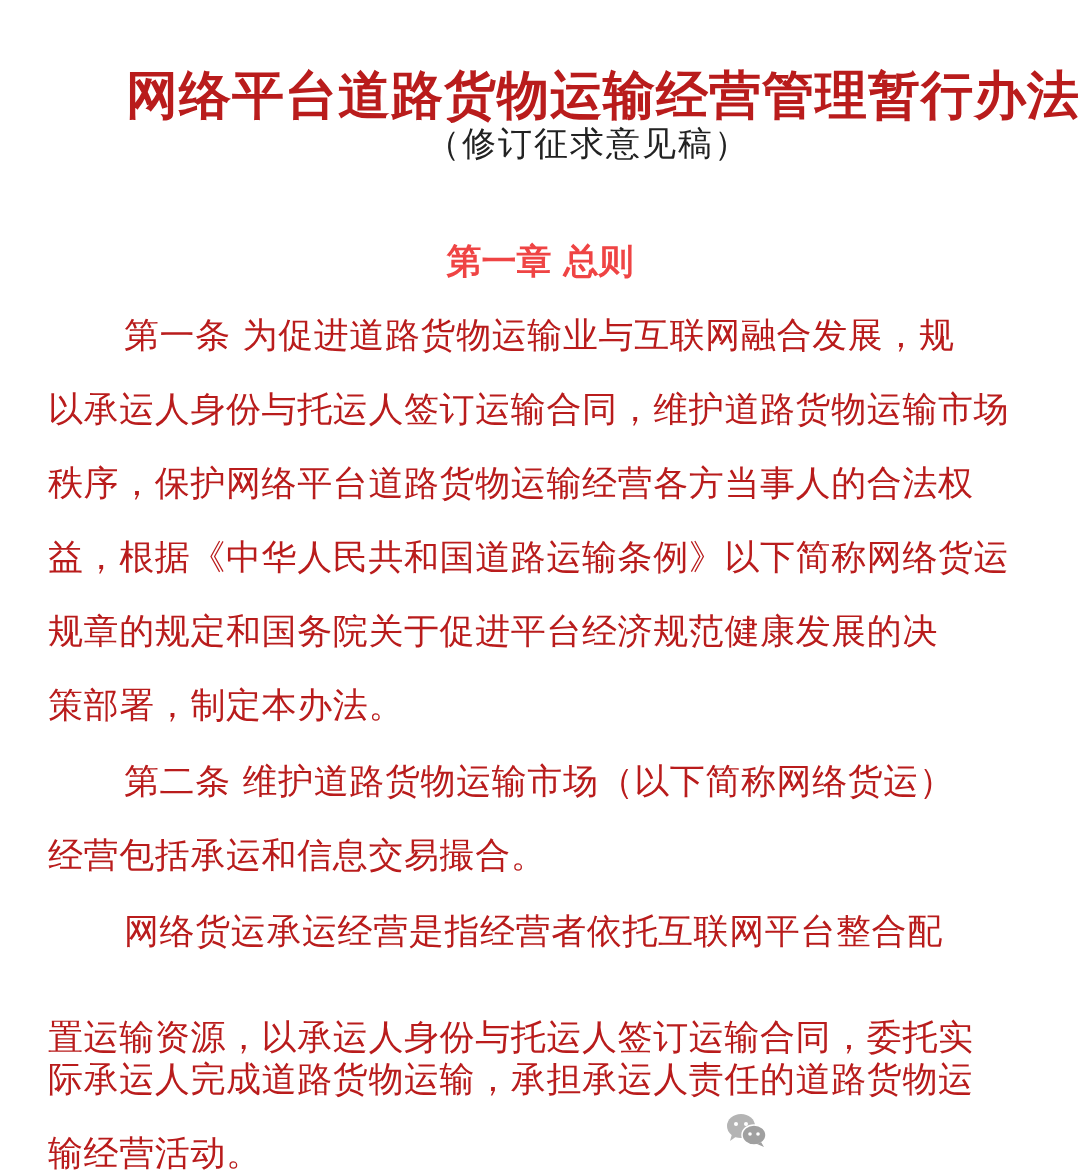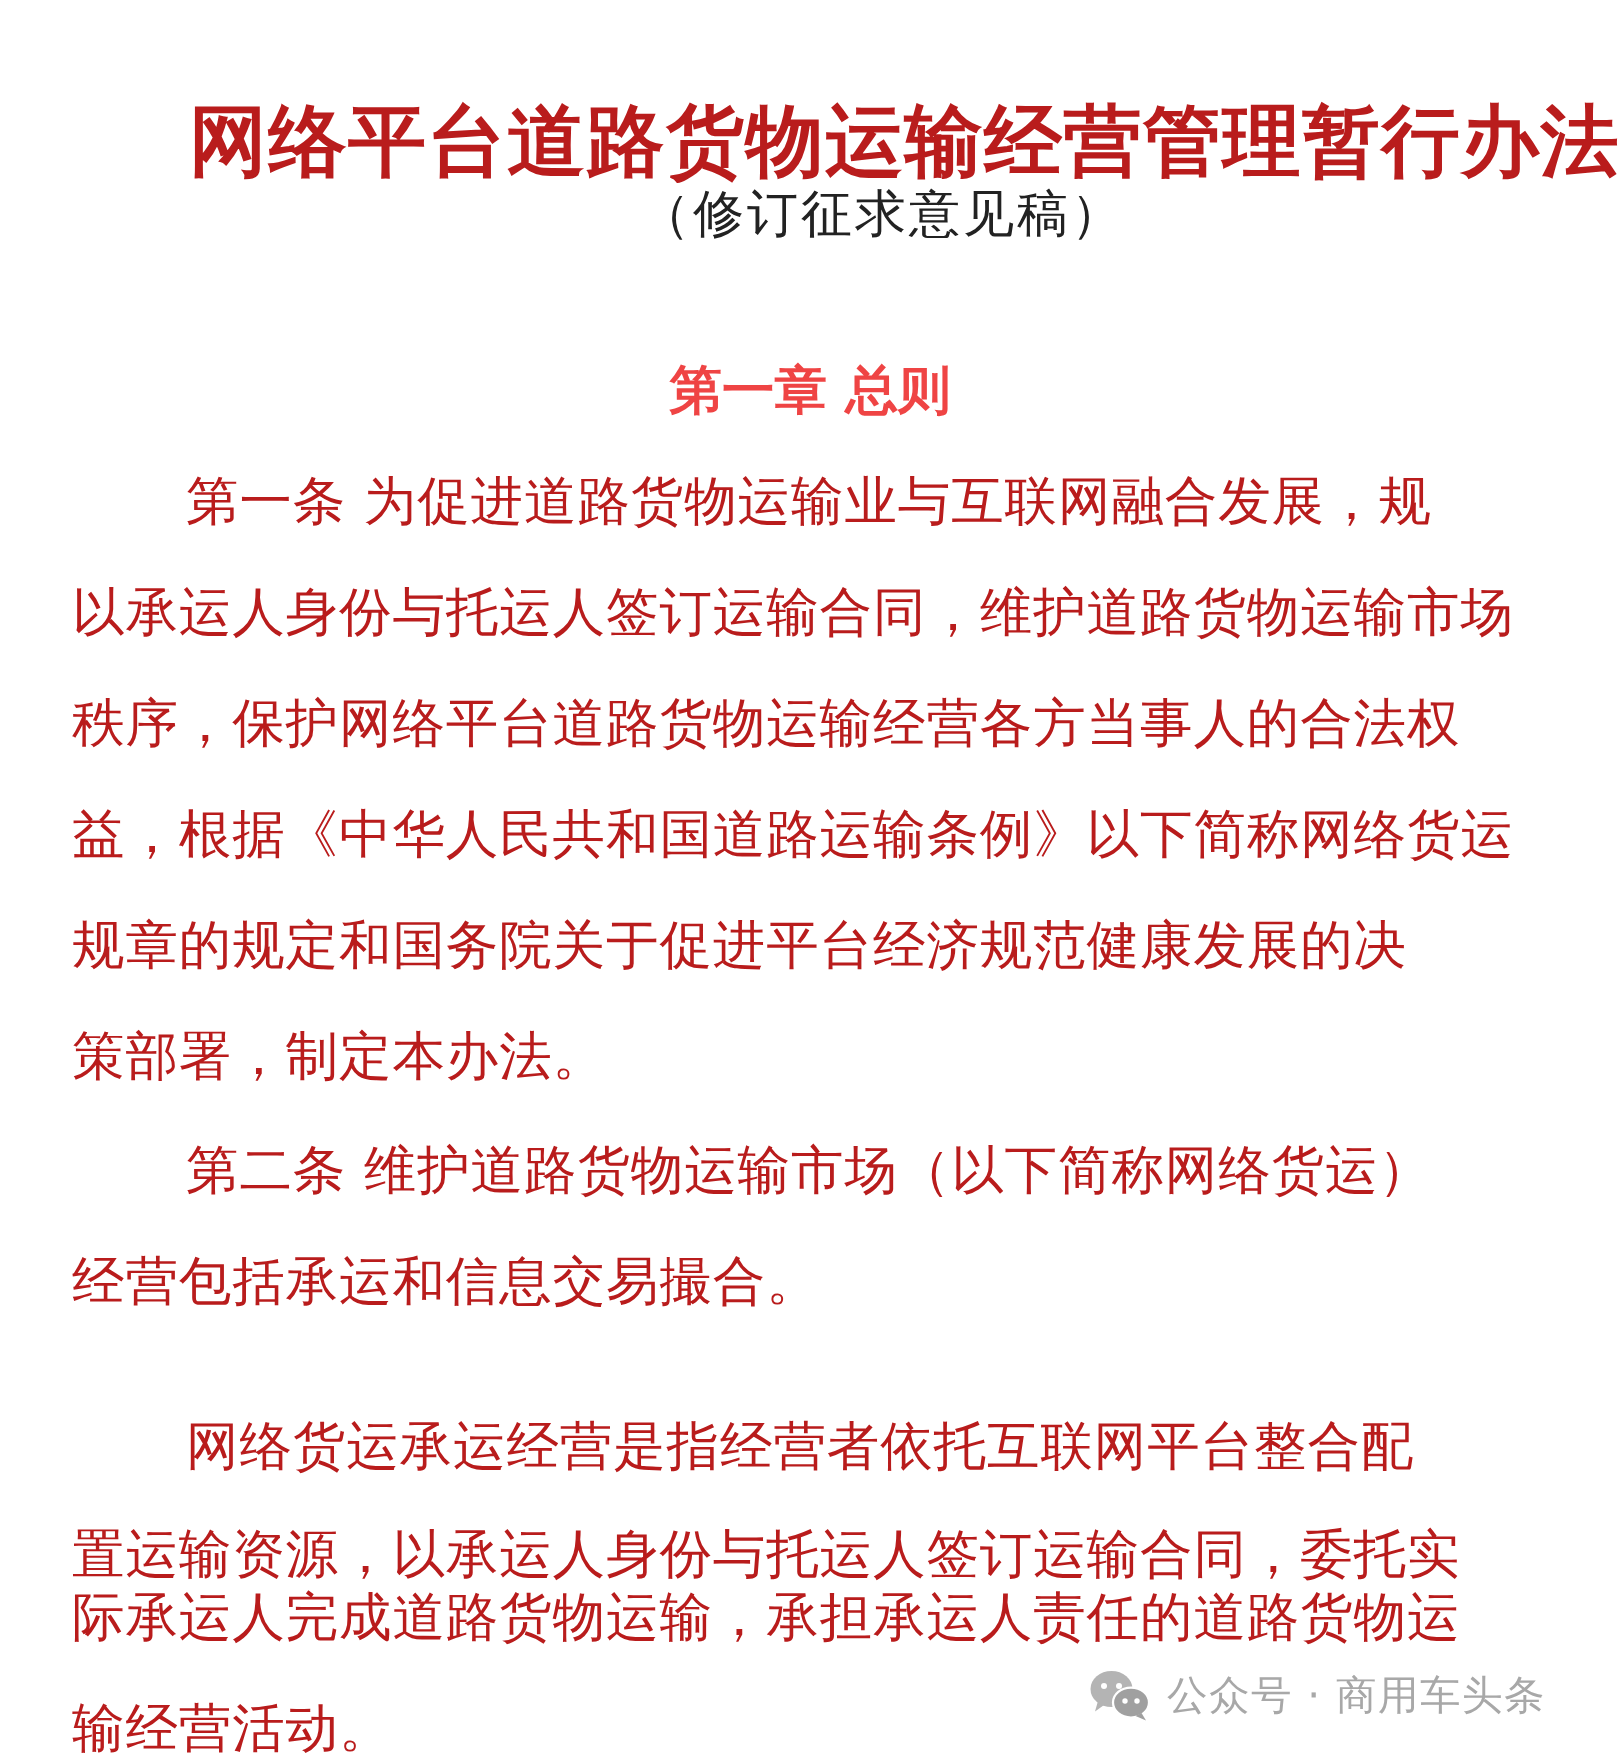--- a/index.html
+++ b/index.html
@@ -116,21 +116,21 @@
     </div>
   <div class="body-text" style="top:668px">
       <span class="line">策部署，制定本办法。</span>
     </div>
   <div class="body-text" style="top:744px">
       <span class="line indent">第二条  维护道路货物运输市场（以下简称网络货运）</span>
     </div>
   <div class="body-text" style="top:818px">
       <span class="line">经营包括承运和信息交易撮合。</span>
     </div>
-  <div class="body-text" style="top:928px">
+  <div class="body-text" style="top:894px">
       <span class="line indent">网络货运承运经营是指经营者依托互联网平台整合配</span>
     </div>
   <div class="body-text" style="top:1000px">
       <span class="line">置运输资源，以承运人身份与托运人签订运输合同，委托实</span>
     </div>
   <div class="body-text" style="top:1042px">
       <span class="line">际承运人完成道路货物运输，承担承运人责任的道路货物运</span>
     </div>
   <div class="body-text" style="top:1116px">
       <span class="line">输经营活动。</span>
@@ -143,14 +143,13 @@
       <ellipse cx="15" cy="14" rx="14" ry="12" fill="#b4b4b4"></ellipse>
       <path d="M6 22 L4 29 L11 24 Z" fill="#b4b4b4"></path>
       <circle cx="10" cy="12" r="2" fill="#ffffff"></circle>
       <circle cx="20" cy="12" r="2" fill="#ffffff"></circle>
       <ellipse cx="28" cy="23" rx="12" ry="10" fill="#a0a0a0" stroke="#ffffff" stroke-width="1.5"></ellipse>
       <path d="M35 30 L38 35 L31 32 Z" fill="#a0a0a0"></path>
       <circle cx="24" cy="22" r="1.8" fill="#ffffff"></circle>
       <circle cx="32" cy="22" r="1.8" fill="#ffffff"></circle>
     </svg>
   </span>
-  <span>公众号 · 商用车头条</span>
 </div>
 
 </body></html>

